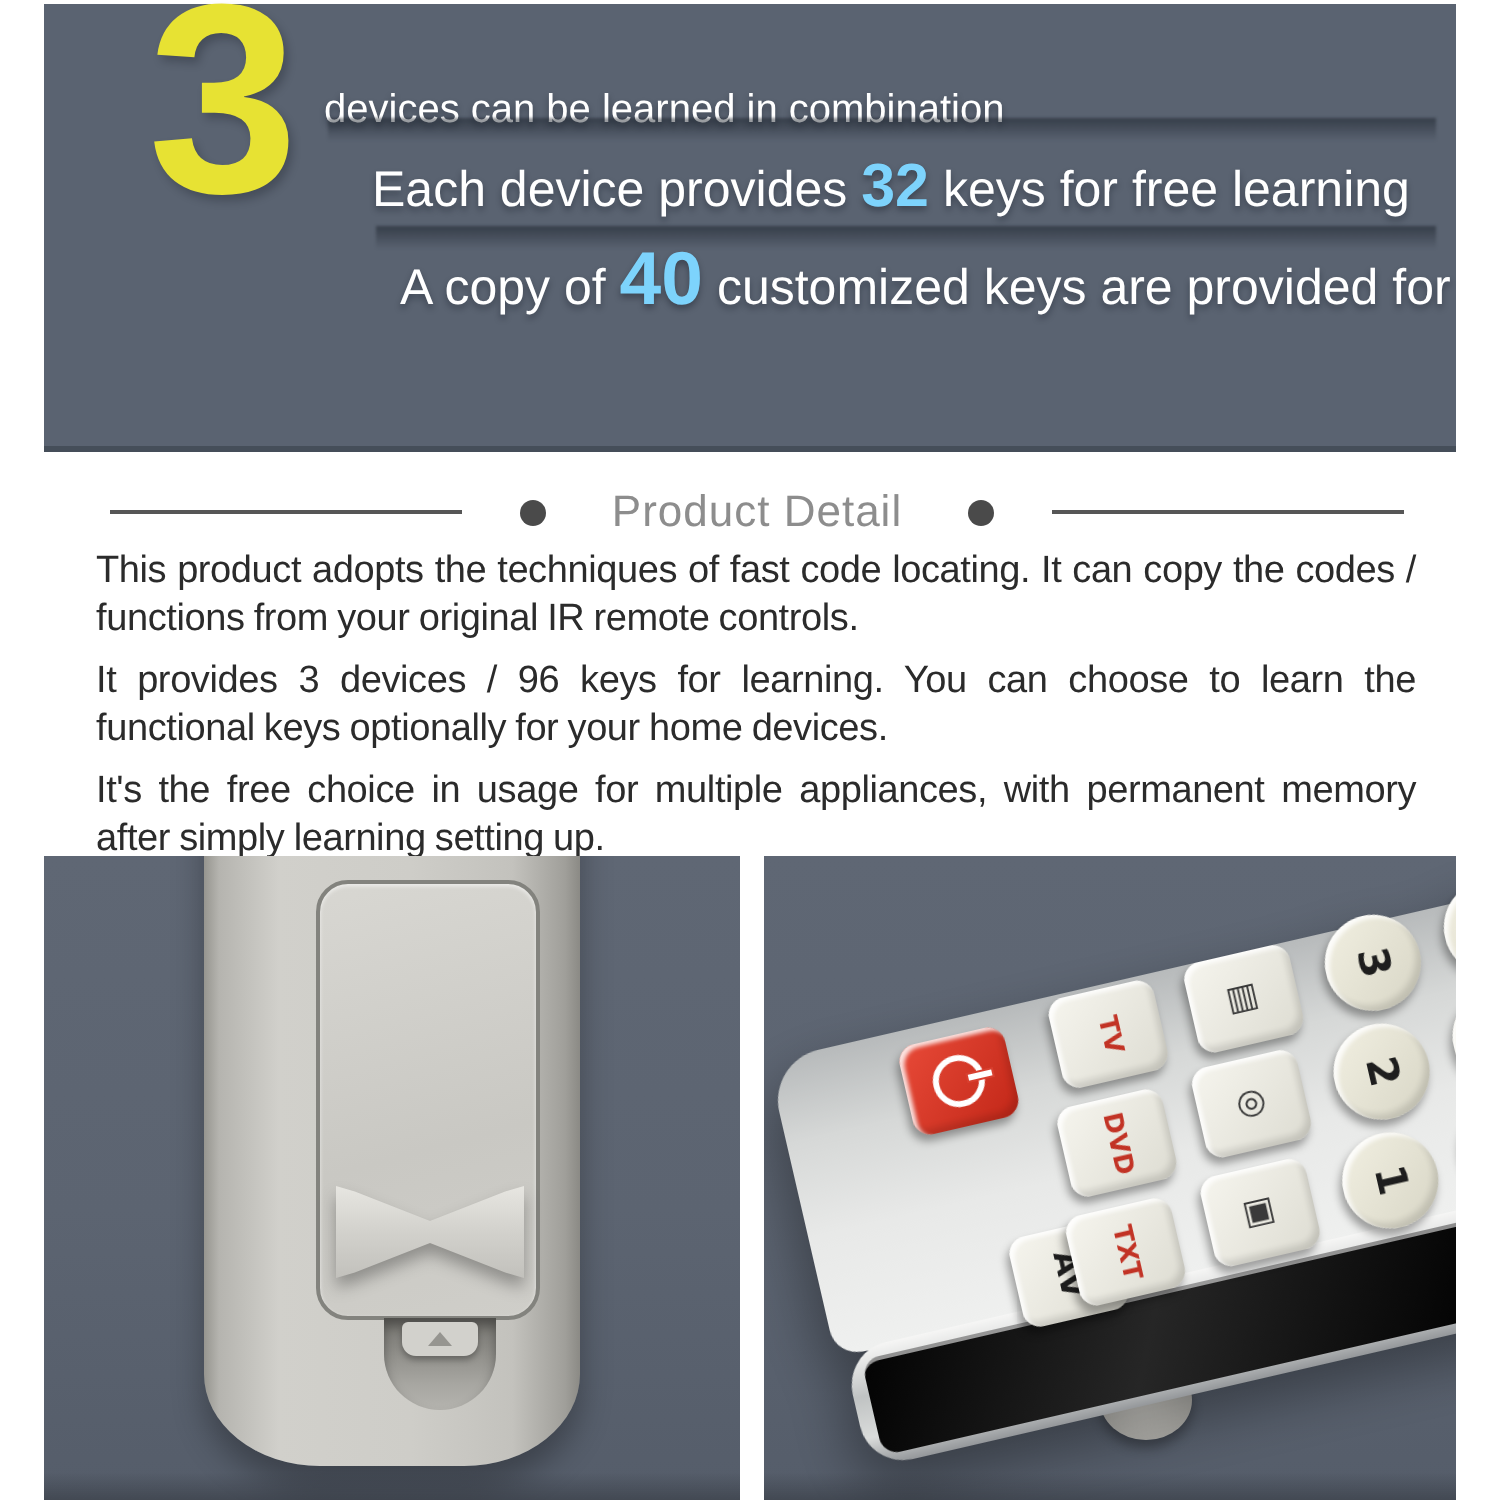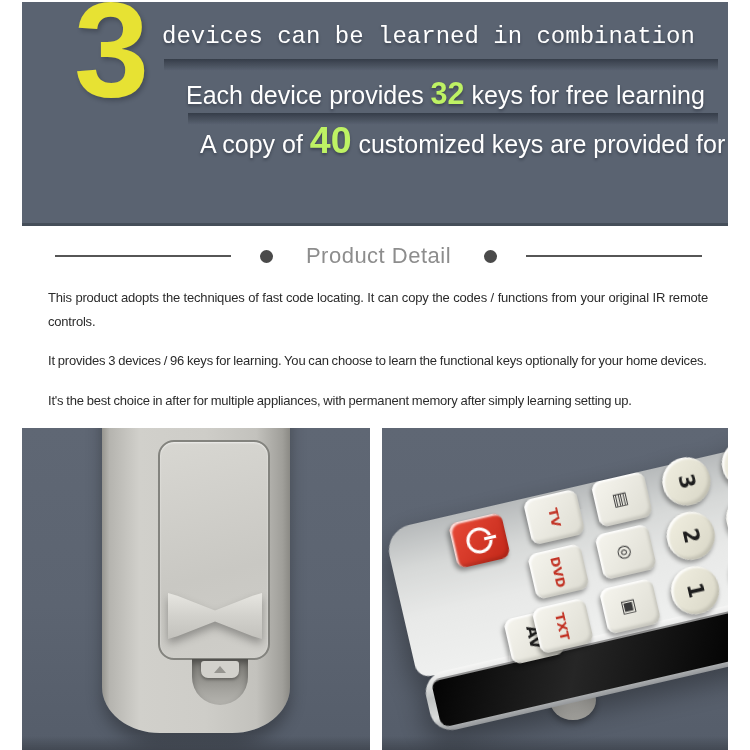--- a/index.html
+++ b/index.html
@@ -6,41 +6,41 @@
   #page{position:relative;width:750px;height:750px;background:#ffffff;overflow:hidden;
         font-family:"Liberation Sans",sans-serif;}
 
   
   .banner{position:absolute;left:22px;top:2px;width:706px;height:224px;
           background:#5a6371;box-sizing:border-box;border-bottom:3px solid #454e59;}
   .big3{position:absolute;left:52px;top:-20px;font-size:135px;font-weight:bold;
         color:#e7e233;line-height:1;text-shadow:2px 3px 4px rgba(10,15,25,0.25);}
   .bline{position:absolute;color:#ffffff;white-space:nowrap;
          text-shadow:0 2px 3px rgba(10,15,25,0.35);}
-  .bl1{left:140px;top:21px;font-size:24px;font-family:Liberation Mono, monospace;}
+  .bl1{left:140px;top:42px;font-size:20px;}
   .bl2{left:164px;top:79px;font-size:25px;}
   .bl34{left:178px;top:127px;font-size:25px;line-height:1.2;}
-  .hl{color:#bef264;font-weight:bold;font-size:1.22em;line-height:0;}
+  .hl{color:#7dd3fc;font-weight:bold;font-size:1.22em;line-height:0;}
   .hl-big{font-size:1.5em;}
   .strip{position:absolute;height:13px;right:10px;
          background:linear-gradient(180deg,rgba(18,24,34,0.5),rgba(18,24,34,0) 90%);
          filter:blur(0.7px);}
   .strip1{left:142px;top:57px;}
   .strip2{left:166px;top:111px;}
 
   
   .sec-head{position:absolute;left:55px;right:48px;top:243px;height:26px;
             display:flex;align-items:center;gap:16px;}
   .h-line{flex:1;height:2px;background:#565656;}
   .h-dot{width:13px;height:13px;border-radius:50%;background:#4a4a4a;margin:0 13px;}
   .h-title{font-size:22px;color:#8d8d8d;letter-spacing:0.5px;white-space:nowrap;padding:0 4px;}
 
   
   .desc{position:absolute;left:48px;top:270px;width:660px;color:#2b2b2b;}
-  .desc p{margin:16px 0 8px 0;font-size:13px;line-height:23.5px;text-align:justify;
+  .desc p{margin:4px 0 8px 0;font-size:19px;line-height:23.5px;text-align:justify;
           letter-spacing:-0.2px;word-spacing:-0.5px;}
 
   
   .photo{position:absolute;top:428px;height:322px;overflow:hidden;
          background:linear-gradient(180deg,#5f6774 0%,#5c6471 55%,#555d6a 100%);}
   .photo::after{content:"";position:absolute;left:0;right:0;bottom:0;height:14px;
          background:linear-gradient(180deg,rgba(0,0,0,0),rgba(0,0,0,0.22));}
   .photo-left{left:22px;width:348px;}
   .photo-right{left:382px;width:346px;}
 
@@ -131,21 +131,21 @@
     <div class="h-line"></div>
     <div class="h-dot"></div>
     <div class="h-title">Product Detail</div>
     <div class="h-dot"></div>
     <div class="h-line"></div>
   </div>
 
   <div class="desc">
     <p>This product adopts the techniques of fast code locating. It can copy the codes / functions from your original IR remote controls.</p>
     <p>It provides 3 devices / 96 keys for learning. You can choose to learn the functional keys optionally for your home devices.</p>
-    <p>It's the best choice in after for multiple appliances, with permanent memory after simply learning setting up.</p>
+    <p>It's the free choice in usage for multiple appliances, with permanent memory after simply learning setting up.</p>
   </div>
 
   <div class="photo photo-left">
     <div class="rb-body"></div>
     <div class="rb-door"></div>
     <div class="grip-wrap">
       <div class="rb-grip"></div>
     </div>
     <div class="rb-recess"></div>
     <div class="rb-tab"></div>

